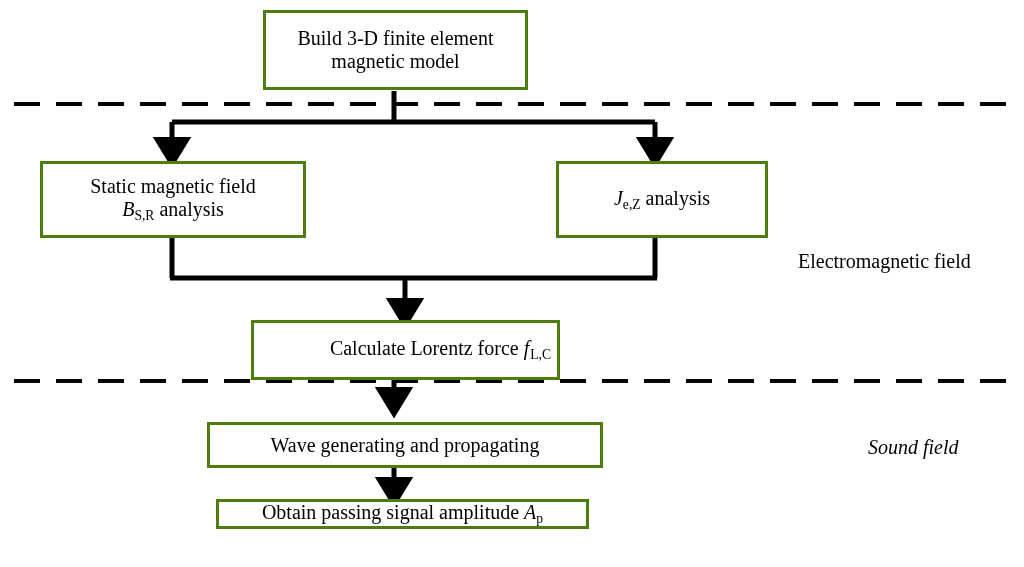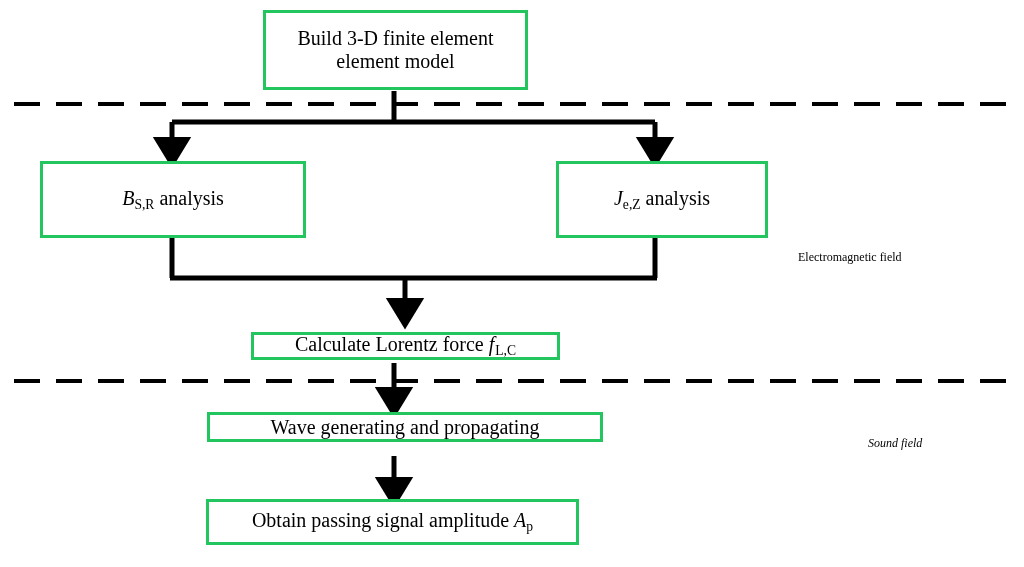--- a/index.html
+++ b/index.html
@@ -22,38 +22,38 @@
     position: absolute;
     left: 0;
     top: 0;
     width: 1024px;
     height: 567px;
   }
   .node {
     position: absolute;
     box-sizing: border-box;
     background: #ffffff;
-    border: 3px solid #22c55e;
+    border: 3px solid #4d7c0f;
     display: flex;
     align-items: center;
     justify-content: center;
     text-align: center;
     line-height: 1.15;
     font-size: 20px;
   }
   .node .inner {
     padding: 0 6px;
     white-space: nowrap;
   }
   .node .line2 {
     display: block;
   }
   .region-label {
     position: absolute;
-    font-size: 12px;
+    font-size: 20px;
     white-space: nowrap;
   }
   i.v {
     font-style: italic;
   }
   sub {
     font-size: 0.68em;
     vertical-align: -0.28em;
     letter-spacing: 0;
   }
@@ -88,51 +88,52 @@
     <path d="M405,278 L405,313" stroke="#000000" stroke-width="5" fill="none" marker-end="url(#arrowhead)"></path>
 
     <path d="M394,363 L394,402" stroke="#000000" stroke-width="5" fill="none" marker-end="url(#arrowhead)"></path>
 
     <path d="M394,456 L394,492" stroke="#000000" stroke-width="5" fill="none" marker-end="url(#arrowhead)"></path>
   </svg>
 
   <div class="node" style="left:263px; top:10px; width:265px; height:80px;">
     <span class="inner">
       <span>Build 3-D finite element</span>
-      <span class="line2">element model</span>
+      <span class="line2">magnetic model</span>
     </span>
   </div>
 
   <div class="node" style="left:40px; top:161px; width:266px; height:77px;">
     <span class="inner">
+      <span>Static magnetic field</span>
       <span class="line2">
         <i class="v">B</i><sub>S,R</sub><span> analysis</span>
       </span>
     </span>
   </div>
 
   <div class="node" style="left:556px; top:161px; width:212px; height:77px;">
     <span class="inner">
       <span class="line2">
         <i class="v">J</i><sub>e,Z</sub><span> analysis</span>
       </span>
     </span>
   </div>
 
-  <div class="node" style="left:251px; top:332px; width:309px; height:28px;">
+  <div class="node" style="left:251px; top:320px; width:309px; height:60px;justify-content:flex-end;">
     <span class="inner">
       <span>Calculate Lorentz force </span><i class="v fital">f</i><sub>L,C</sub>
     </span>
   </div>
 
-  <div class="node" style="left:207px; top:412px; width:396px; height:30px;">
+  <div class="node" style="left:207px; top:422px; width:396px; height:46px;">
     <span class="inner">Wave generating and propagating</span>
   </div>
 
-  <div class="node" style="left:206px; top:499px; width:373px; height:46px;">
+  <div class="node" style="left:216px; top:499px; width:373px; height:30px;">
     <span class="inner">
       <span>Obtain passing signal amplitude </span><i class="v">A</i><sub>p</sub>
     </span>
   </div>
 
   <div class="region-label" style="left:798px; top:250px;">Electromagnetic field</div>
 
   <div class="region-label" style="left:868px; top:436px;font-style:italic;">Sound field</div>
 
 </div>

